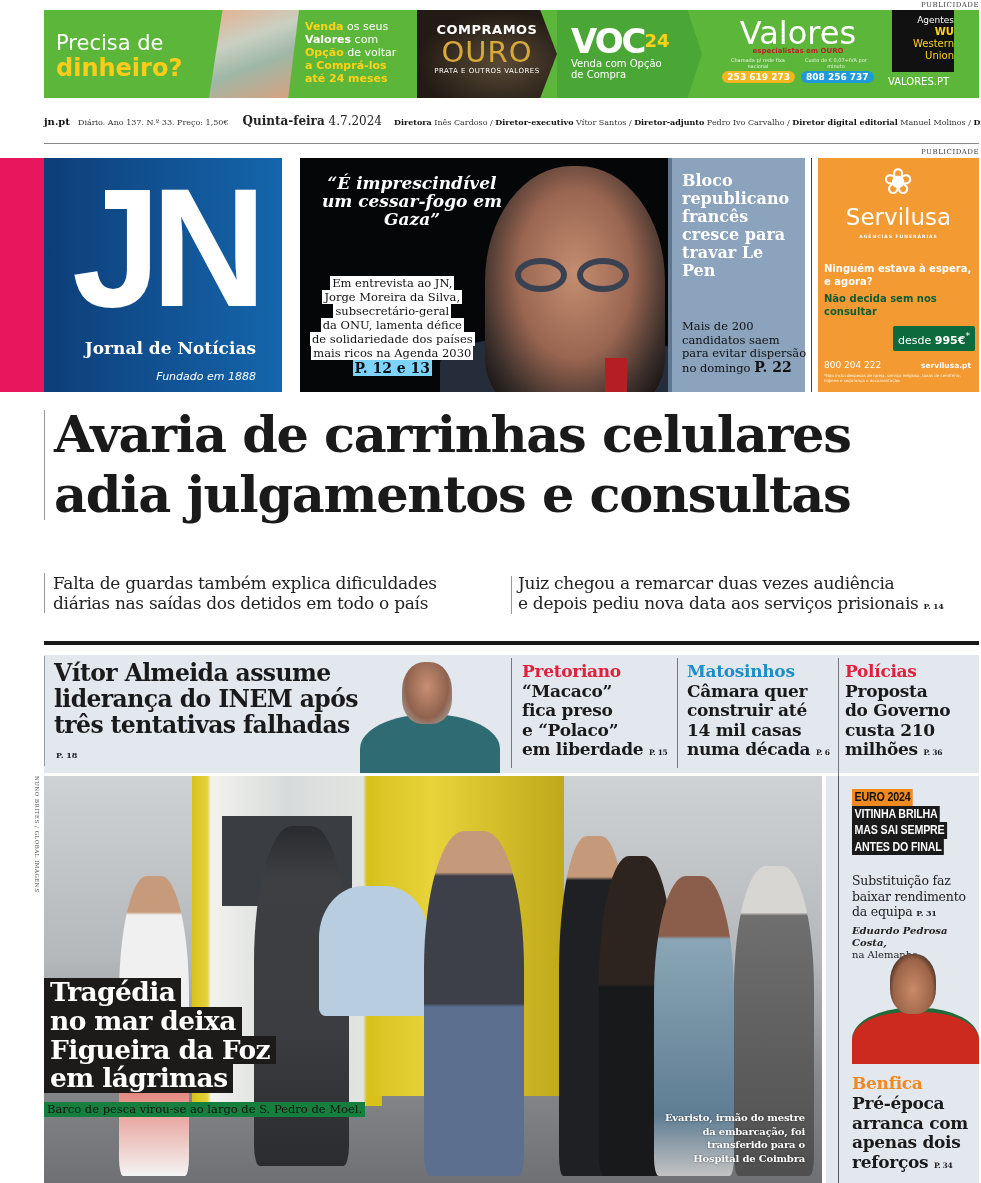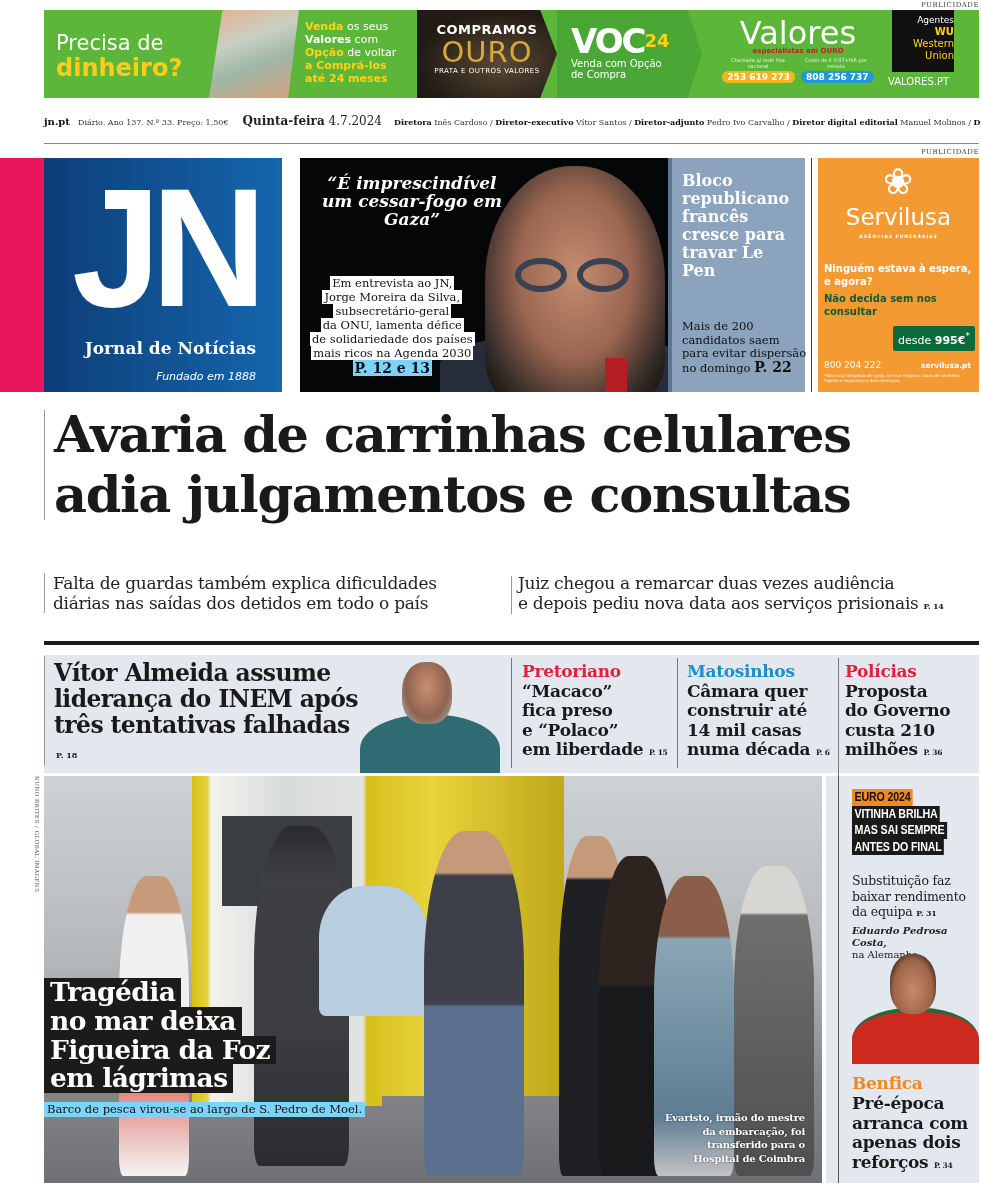--- a/index.html
+++ b/index.html
@@ -106,21 +106,21 @@
   .bp-building { position: absolute; left: 0; top: 0; width: 100%; height: 100%; background: linear-gradient(180deg,#cfd2d4 0%,#b5b8ba 45%,#85878a 75%,#6e7073 100%); }
   .bp-amb { position: absolute; left: 148px; top: 0; width: 190px; height: 330px; background: linear-gradient(90deg,#d7c21a 0%,#e6d23a 8%,#f2f2ee 10%,#d8dbdb 50%,#e2e4e2 90%,#d7c21a 92%); }
   .bp-amb .dark { position: absolute; left: 30px; top: 40px; width: 130px; height: 90px; background: #3a3d42; }
   .bp-amb2 { position: absolute; left: 330px; top: 0; width: 190px; height: 320px; background: linear-gradient(90deg,#d9c321 0%,#e8d43a 30%,#bfa81a 100%); }
   .bp-person { position: absolute; border-radius: 40% 40% 6% 6%; }
   .bp-credit { position: absolute; left: 30px; top: 776px; width: 12px; height: 110px; }
   .bp-credit span { display: block; transform: rotate(90deg); transform-origin: left top; position: absolute; left: 10px; top: 0; white-space: nowrap; font-size: 5.5px; color: #555; letter-spacing: .5px; }
   .trag { position: absolute; left: 44px; top: 978px; }
   .trag span { display: inline-block; background: #1d1a1a; color: #fff; font-weight: bold; font-size: 26.5px; line-height: 28.8px; padding: 0 6px; letter-spacing: -.6px; }
   .trag-dek { position: absolute; left: 44px; top: 1102px; font-size: 11.5px; line-height: 15px; color: #111; }
-  .trag-dek span { display: inline-block; background: #7dd3fc; padding: 0 3px; }
+  .trag-dek span { display: inline-block; background: #15803d; padding: 0 3px; }
   .trag-dek b { font-size: 8px; font-weight: bold; }
   .caption { position: absolute; left: 660px; top: 1111px; width: 145px; text-align: right; font-family: "DejaVu Serif", serif; font-weight: bold; font-size: 10px; line-height: 13.5px; color: #fff; text-shadow: 0 0 2px rgba(0,0,0,.6); letter-spacing: -.2px; }
 
   
   .sport-bg { position: absolute; left: 826px; top: 776px; width: 153px; height: 407px; background: #e3e7ee; }
   .sport-sep { position: absolute; left: 838px; top: 776px; width: 1px; height: 407px; background: #555; }
   .euro { position: absolute; left: 852px; top: 789px; font-family: "Liberation Sans", sans-serif; font-weight: bold; font-size: 13px; line-height: 16.5px; letter-spacing: -.2px; transform: scaleX(.82); transform-origin: left; }
   .euro .k { background: #f0891f; color: #111; padding: 0 3px; display: inline-block; }
   .euro .t { background: #1a1a1a; color: #fff; padding: 0 3px; display: inline-block; }
   .euro-dek { position: absolute; left: 852px; top: 873px; font-size: 12.5px; line-height: 15.5px; color: #222; width: 125px; letter-spacing: -.2px; }

